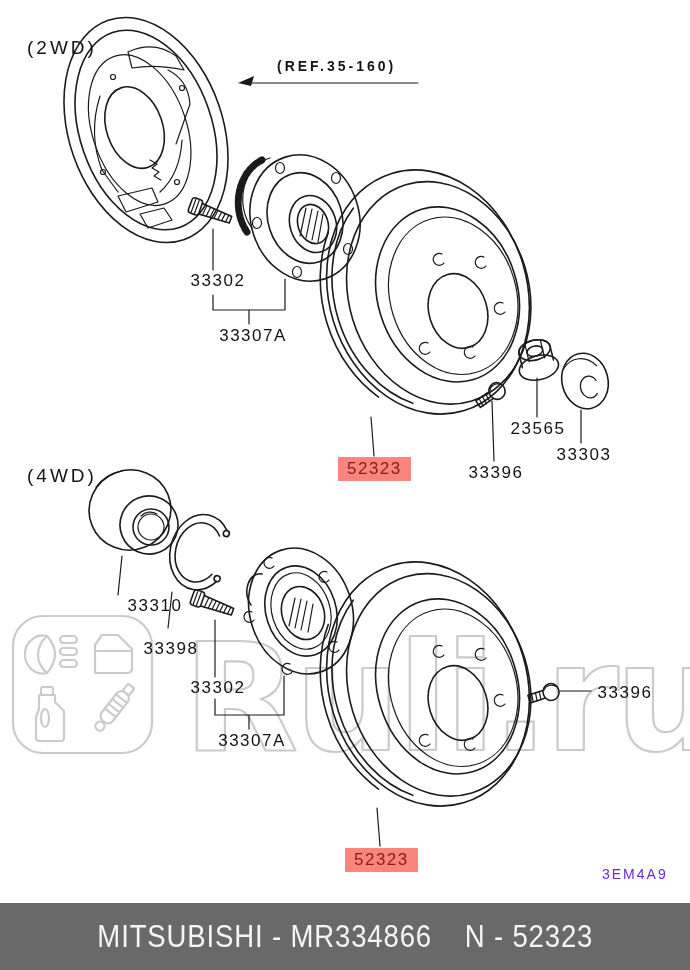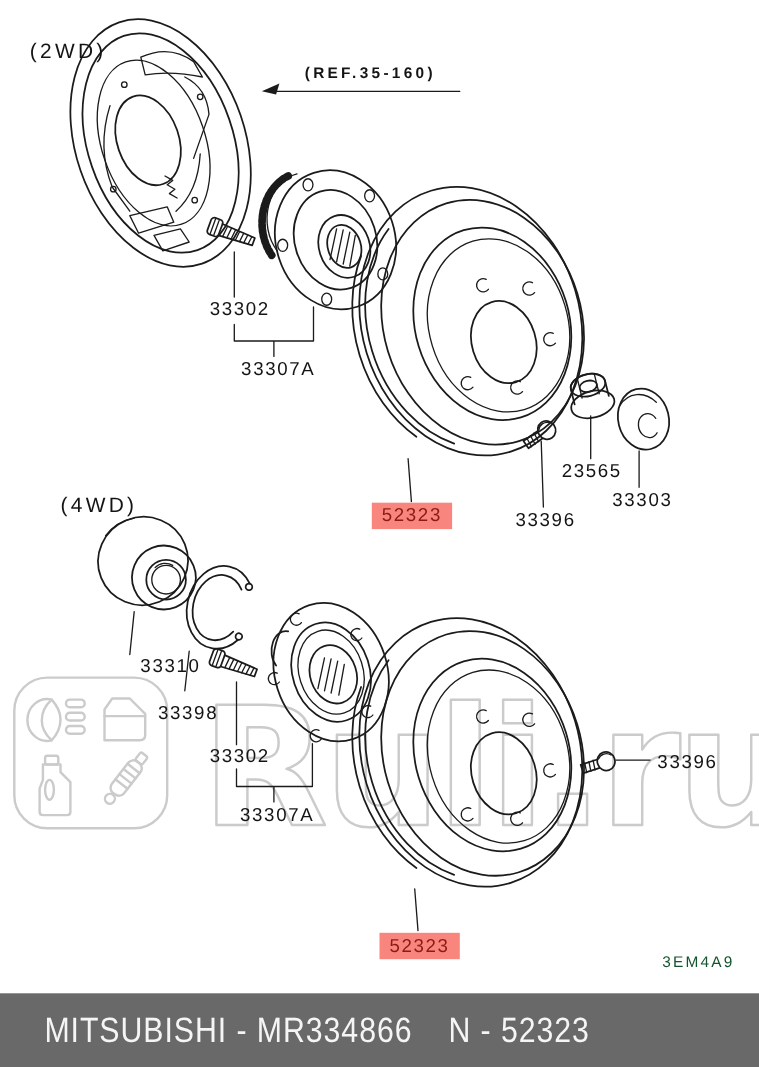--- a/index.html
+++ b/index.html
@@ -6,23 +6,23 @@
   .page{position:relative;width:690px;height:970px;background:#fff;overflow:hidden;
         font-family:"Liberation Sans",sans-serif;}
   svg{position:absolute;left:0;top:0;}
   .art{stroke:var(--line,#1b1b1b);fill:none;stroke-width:1.6;stroke-linecap:round;stroke-linejoin:round;}
   .thin{stroke-width:1.2;}
   .lbl{position:absolute;font-size:17px;letter-spacing:1.5px;color:#141414;white-space:nowrap;line-height:1;}
   .ctr{transform:translateX(-50%);}
   .variant{font-size:19px;letter-spacing:3px;}
   .ref{font-size:14px;letter-spacing:3px;font-weight:bold;}
   .hl{background:var(--hl-bg,#f9867e);color:var(--hl-fg,#8c1b12);padding:3px 9px 4px;}
-  .code{font-size:14px;letter-spacing:2px;color:#14532d;}
+  .code{font-size:14px;letter-spacing:2px;color:#6d28d9;}
   .footer{position:absolute;left:0;top:903px;width:690px;height:67px;background:var(--footer-bg,#696969);
-          display:flex;align-items:center;}
+          display:flex;align-items:center;justify-content:center;}
   .footer-inner{display:flex;gap:38px;transform:scaleX(0.86);color:var(--footer-fg,#f5f5f5);
           font-size:32px;letter-spacing:1px;white-space:nowrap;}
 </style>
 </head>
 <body>
 
 <div class="page">
 
   <svg width="690" height="970">
     <g stroke="#cbcbcb" stroke-width="2.2" fill="none" stroke-linejoin="round" stroke-linecap="round">
@@ -274,21 +274,21 @@
   <div class="lbl variant" style="left:27px;top:38px;">(2WD)</div>
   <div class="lbl ref" style="left:277px;top:59px;">(REF.35-160)</div>
 
   <div class="lbl ctr" style="left:218px;top:272px;">33302</div>
   <div class="lbl ctr" style="left:253px;top:327px;">33307A</div>
   <div class="lbl hl" style="left:338px;top:457px;">52323</div>
   <div class="lbl ctr" style="left:496px;top:464px;">33396</div>
   <div class="lbl ctr" style="left:538px;top:420px;">23565</div>
   <div class="lbl ctr" style="left:584px;top:446px;">33303</div>
 
-  <div class="lbl variant" style="left:27px;top:450px;margin-left:28px;">(4WD)</div>
+  <div class="lbl variant" style="left:27px;top:466px;">(4WD)</div>
   <div class="lbl ctr" style="left:127px;top:597px;margin-left:28px;">33310</div>
   <div class="lbl ctr" style="left:171px;top:640px;">33398</div>
   <div class="lbl ctr" style="left:218px;top:679px;">33302</div>
   <div class="lbl ctr" style="left:252px;top:732px;">33307A</div>
   <div class="lbl hl" style="left:345px;top:848px;">52323</div>
   <div class="lbl ctr" style="left:625px;top:684px;">33396</div>
 
   <div class="lbl code" style="left:602px;top:867px;letter-spacing:2px;">3EM4A9</div>
 
   <div class="footer">

